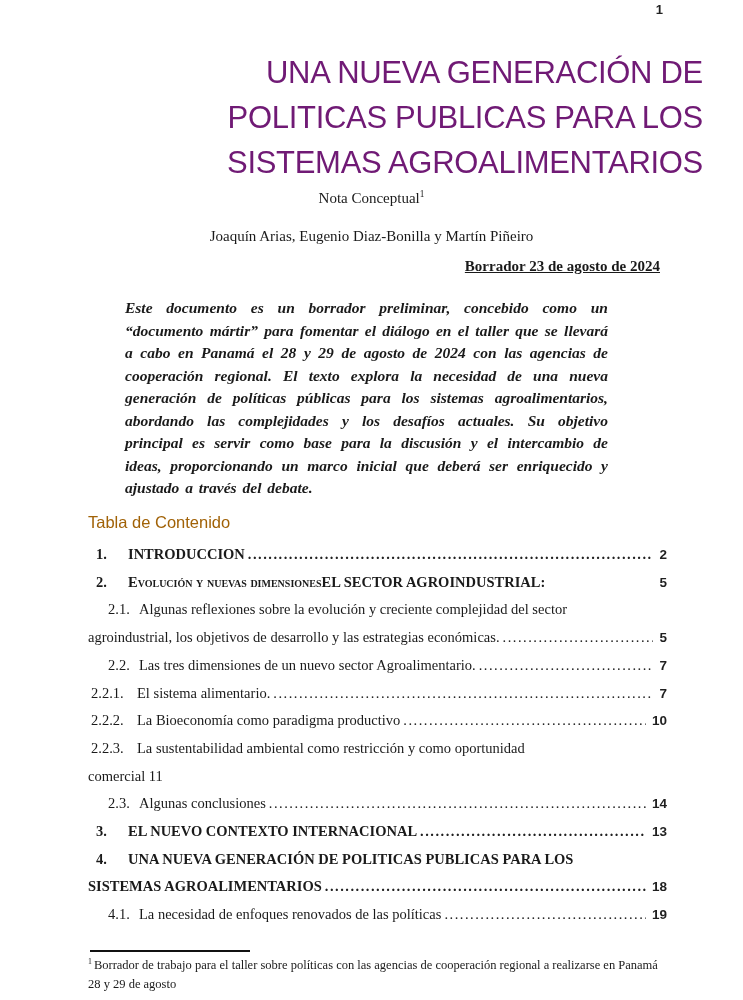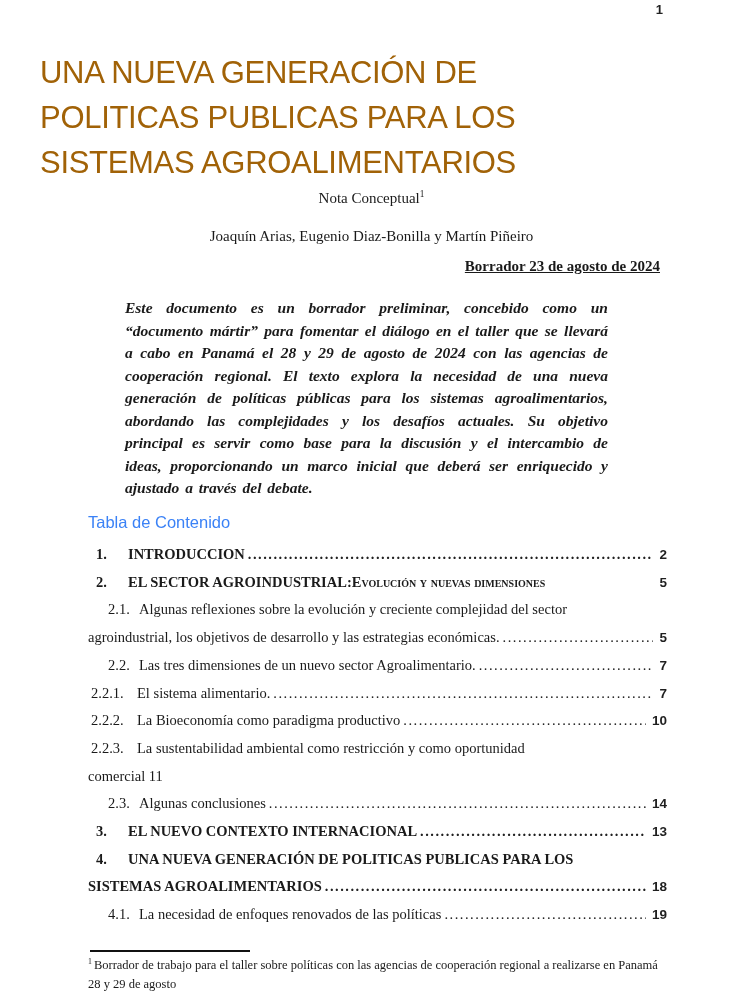--- a/index.html
+++ b/index.html
@@ -11,24 +11,24 @@
     font-family:"Liberation Serif", serif;
     color:#1a1a1a;
   }
   .pagenum {
     position:absolute; top:2px; right:80px;
     font-family:"Liberation Sans", sans-serif;
     font-size:13px; font-weight:bold; color:#222;
   }
   .title {
     position:absolute; top:50px; left:40px; right:40px;
-    text-align:left;
+    text-align:right;
     font-family:"Liberation Sans", sans-serif;
     font-size:31px; line-height:45px; font-weight:400;
-    color:#a16207; letter-spacing:-0.3px;
+    color:#701a75; letter-spacing:-0.3px;
   }
   .subtitle {
     position:absolute; top:190px; left:0; right:0;
     text-align:center; font-size:15px;
   }
   .authors {
     position:absolute; top:228px; left:0; right:0;
     text-align:center; font-size:15px;
   }
   .date {
@@ -96,33 +96,33 @@
   <div class="subtitle">
     <span>Nota Conceptual</span><sup>1</sup>
   </div>
 
   <div class="authors">Joaquín Arias, Eugenio Diaz-Bonilla y Martín Piñeiro</div>
 
   <div class="date">Borrador 23 de agosto de 2024</div>
 
   <div class="abstract">Este documento es un borrador preliminar, concebido como un “documento mártir” para fomentar el diálogo en el taller que se llevará a cabo en Panamá el 28 y 29 de agosto de 2024 con las agencias de cooperación regional. El texto explora la necesidad de una nueva generación de políticas públicas para los sistemas agroalimentarios, abordando las complejidades y los desafíos actuales. Su objetivo principal es servir como base para la discusión y el intercambio de ideas, proporcionando un marco inicial que deberá ser enriquecido y ajustado a través del debate.</div>
 
-  <div class="toc-heading" style="color: #3b82f6;">Tabla de Contenido</div>
+  <div class="toc-heading" style="color: #a16207;">Tabla de Contenido</div>
 
   <div class="toc">
       <div class="toc-row l1">
         <span class="num">1.</span>
         <span class="txt">INTRODUCCION </span>
         <span class="leader"></span>
         <span class="pg">2</span>
       </div>
       <div class="toc-row l1">
         <span class="num">2.</span>
+        <span class="txt sc">Evolución y nuevas dimensiones</span>
         <span class="txt">EL SECTOR AGROINDUSTRIAL: </span>
-        <span class="txt sc">Evolución y nuevas dimensiones</span>
         <span class="fillblank"></span>
         <span class="pg">5</span>
       </div>
       <div class="toc-row l2">
         <span class="num">2.1.</span>
         <span class="txt">Algunas reflexiones sobre la evolución y creciente complejidad del sector</span>
       </div>
       <div class="toc-row l2 cont">
         <span class="txt">agroindustrial, los objetivos de desarrollo y las estrategias económicas.</span>
         <span class="leader"></span>

